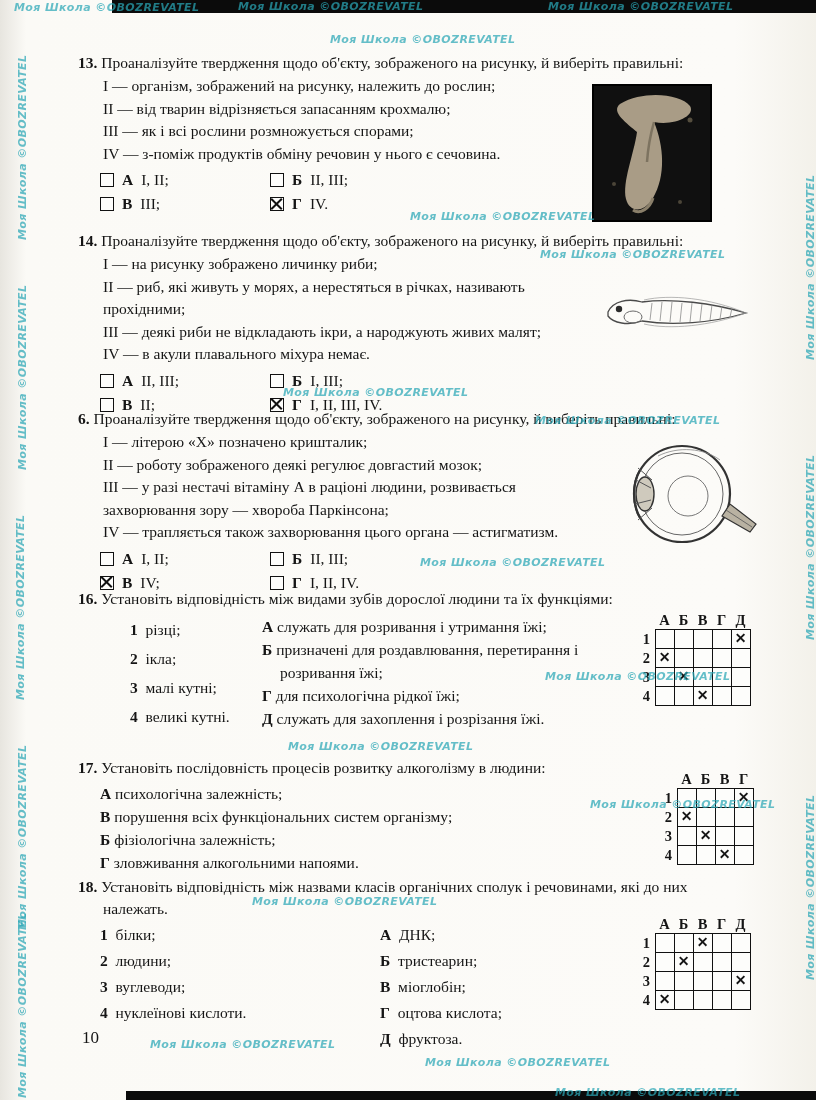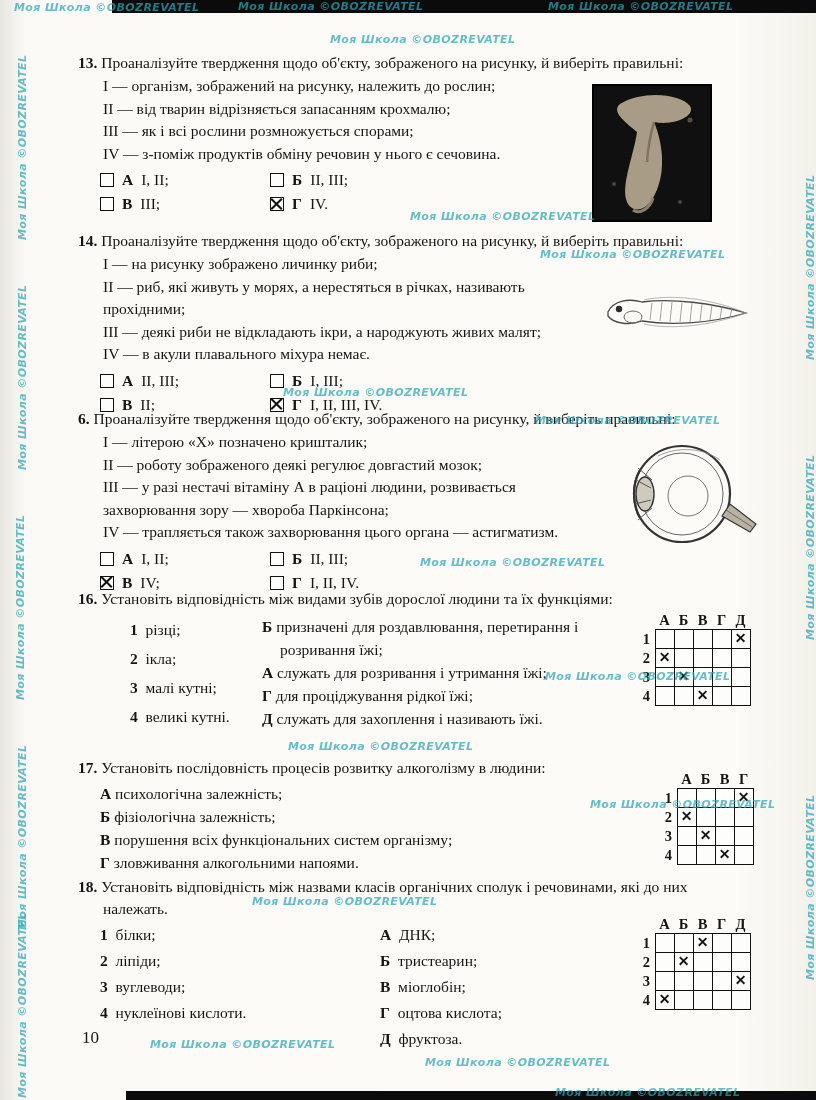--- a/index.html
+++ b/index.html
@@ -231,24 +231,24 @@
 
   <section class="q" style="top:588px;height:168px">
     <div class="q-head"><span class="q-num">16.</span> <span>Установіть відповідність між видами зубів дорослої людини та їх функціями:</span></div>
     <div class="col num-list" style="left:52px;top:27px">
       <div class="li"><b>1</b>&nbsp; <span>різці;</span></div>
       <div class="li"><b>2</b>&nbsp; <span>ікла;</span></div>
       <div class="li"><b>3</b>&nbsp; <span>малі кутні;</span></div>
       <div class="li"><b>4</b>&nbsp; <span>великі кутні.</span></div>
     </div>
     <div class="col let-list" style="left:184px;top:27px;width:350px">
+      <div class="li"><b>А</b> <span>служать для розривання і утримання їжі;</span></div>
       <div class="li"><b>Б</b> <span>призначені для роздавлювання, перетирання і розривання їжі;</span></div>
-      <div class="li"><b>А</b> <span>служать для розривання і утримання їжі;</span></div>
-      <div class="li"><b>Г</b> <span>для проціджування рідкої їжі;</span></div>
-      <div class="li"><b>Д</b> <span>служать для захоплення і називають їжі.</span></div>
+      <div class="li"><b>Г</b> <span>для психологічна рідкої їжі;</span></div>
+      <div class="li"><b>Д</b> <span>служать для захоплення і розрізання їжі.</span></div>
     </div>
     <div class="agrid-box" style="left:560px;top:24px">
         <table class="agrid">
           <tbody>
             <tr>
               <td class="lab"></td>
               <td class="lab">А</td>
               <td class="lab">Б</td>
               <td class="lab">В</td>
               <td class="lab">Г</td>
@@ -288,22 +288,22 @@
             </tr>
           </tbody>
         </table>
       </div>
   </section>
 
   <section class="q" style="top:757px;height:120px">
     <div class="q-head"><span class="q-num">17.</span> <span>Установіть послідовність процесів розвитку алкоголізму в людини:</span></div>
     <div class="let-list" style="margin-left:22px;margin-top:3px;width:480px">
       <div class="li"><b>А</b> <span>психологічна залежність;</span></div>
+      <div class="li"><b>В</b> <span>порушення всіх функціональних систем організму;</span></div>
       <div class="li"><b>Б</b> <span>фізіологічна залежність;</span></div>
-      <div class="li"><b>В</b> <span>порушення всіх функціональних систем організму;</span></div>
       <div class="li"><b>Г</b> <span>зловживання алкогольними напоями.</span></div>
     </div>
     <div class="agrid-box" style="left:582px;top:14px">
         <table class="agrid">
           <tbody>
             <tr>
               <td class="lab"></td>
               <td class="lab">А</td>
               <td class="lab">Б</td>
               <td class="lab">В</td>
@@ -339,21 +339,21 @@
             </tr>
           </tbody>
         </table>
       </div>
   </section>
 
   <section class="q" style="top:876px;height:170px;width:700px">
     <div class="q-head" style="width:672px"><span class="q-num">18.</span> <span>Установіть відповідність між назвами класів органічних сполук і речовинами, які до них належать.</span></div>
     <div class="col" style="left:22px;top:46px;line-height:26px">
       <div class="li"><b>1</b>&nbsp; <span>білки;</span></div>
-      <div class="li"><b>2</b>&nbsp; <span>ліпіди;</span></div>
+      <div class="li"><b>2</b>&nbsp; <span>людини;</span></div>
       <div class="li"><b>3</b>&nbsp; <span>вуглеводи;</span></div>
       <div class="li"><b>4</b>&nbsp; <span>нуклеїнові кислоти.</span></div>
     </div>
     <div class="col" style="left:302px;top:46px;line-height:26px">
       <div class="li"><b>А</b>&nbsp; <span>ДНК;</span></div>
       <div class="li"><b>Б</b>&nbsp; <span>тристеарин;</span></div>
       <div class="li"><b>В</b>&nbsp; <span>міоглобін;</span></div>
       <div class="li"><b>Г</b>&nbsp; <span>оцтова кислота;</span></div>
       <div class="li"><b>Д</b>&nbsp; <span>фруктоза.</span></div>
     </div>

